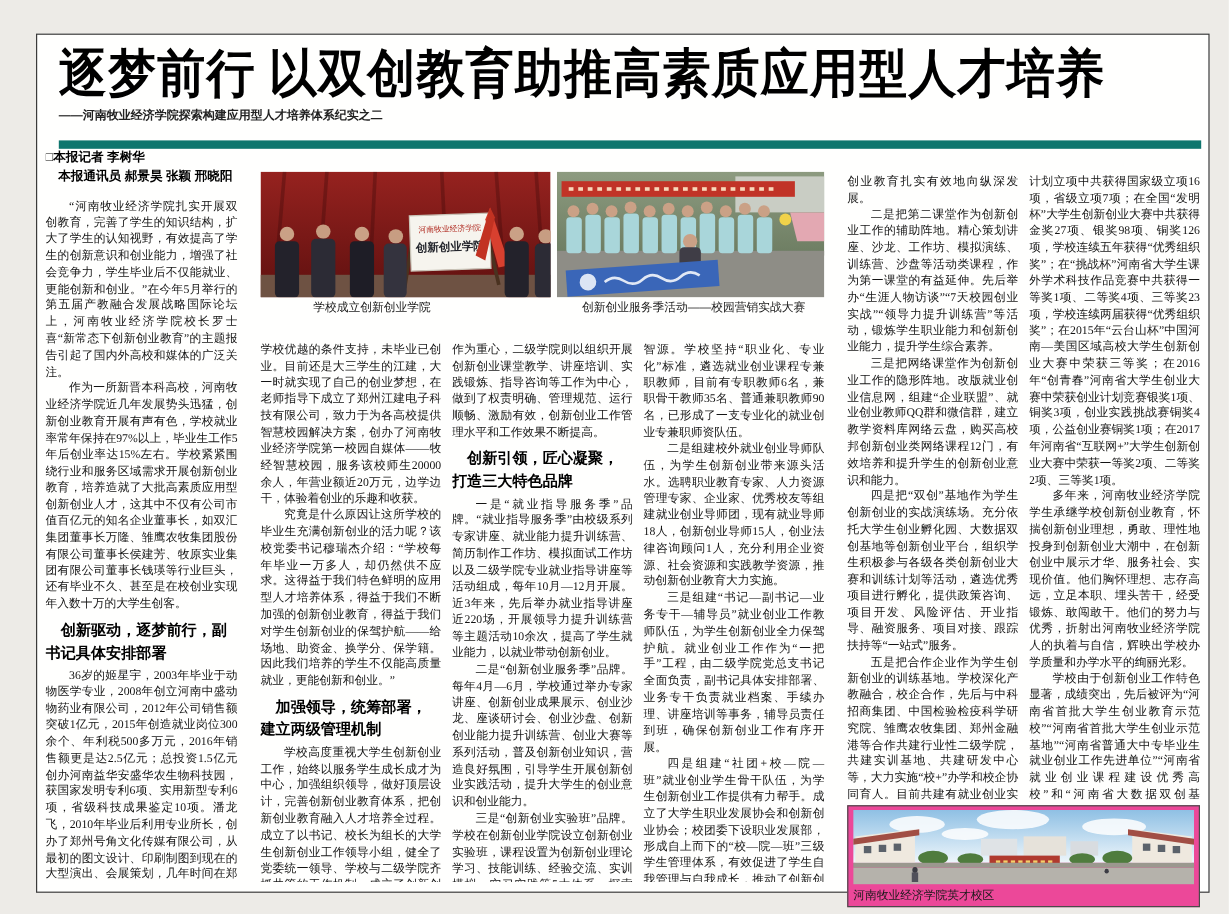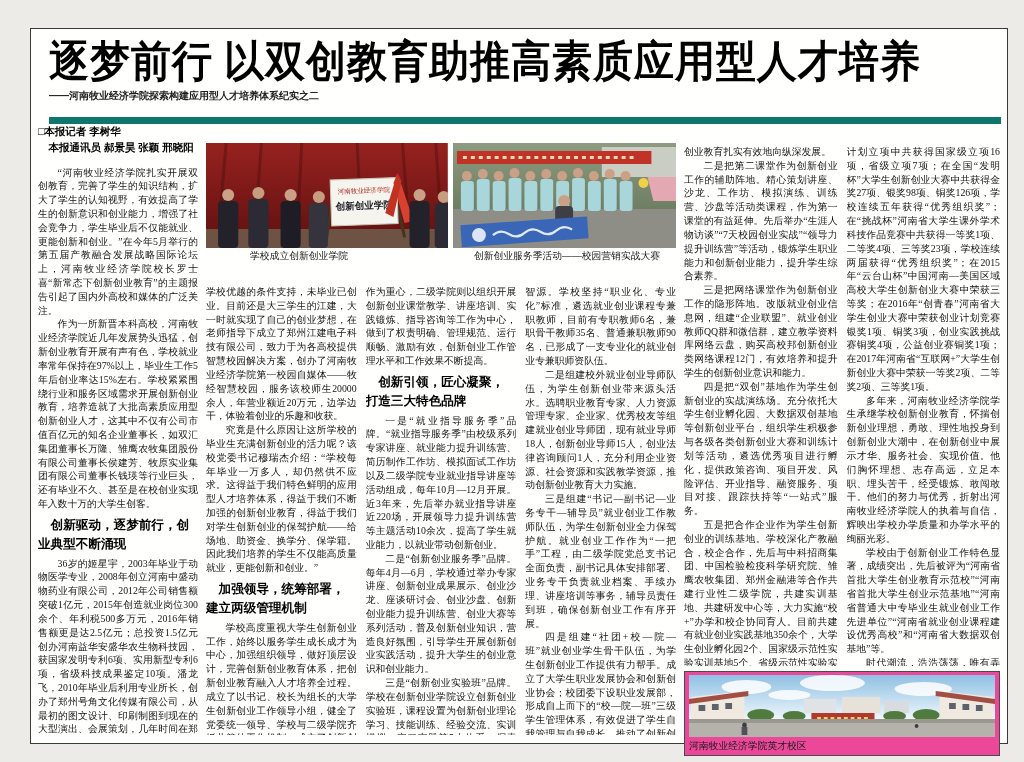--- a/index.html
+++ b/index.html
@@ -6,21 +6,21 @@
   body{width:1024px;height:762px;background:#edebe7;position:relative;overflow:hidden;
        font-family:"Liberation Serif",serif;color:#111;}
   .sheet{position:absolute;left:30px;top:28px;width:978px;height:716px;background:#fffffe;
          border:1px solid #3a3a3a;box-sizing:border-box;}
   .header{position:absolute;left:18px;right:6px;top:8px;height:80px;
           border-bottom:7px solid #0f766e;}
   .headline{font-size:40px;font-weight:900;line-height:1.15;letter-spacing:1px;color:#000;
             white-space:nowrap;transform:scaleY(1.08);transform-origin:top center;}
   .subtitle{font-size:10px;font-weight:bold;margin-top:6px;color:#222;
             font-family:"Liberation Sans",sans-serif;}
-  .content{position:absolute;left:7px;right:7px;top:92px;bottom:8px;display:flex;gap:8px;}
+  .content{position:absolute;left:7px;right:7px;top:92px;bottom:8px;display:flex;gap:19px;}
   .col{overflow:hidden;}
   .col p{margin:0;font-size:9.8px;line-height:1.41;text-align:justify;text-indent:2em;color:#141414;}
   .col p.cont{text-indent:0;}
   .col .sec-h{font-size:12.6px;font-weight:bold;line-height:1.5;margin:5px 0 3px;text-indent:1em;
               color:#000;font-family:"Liberation Sans",sans-serif;text-align:left;}
   .col1{width:160px;flex:none;display:flex;flex-direction:column;}
   .byline{font-size:10.5px;font-weight:bold;line-height:1.55;margin:2px 0 10px;
           font-family:"Liberation Sans",sans-serif;color:#000;}
   .byline .l2{padding-left:1em;}
   .midgroup{width:470px;flex:none;display:flex;flex-direction:column;}
@@ -54,21 +54,21 @@
 
   <div class="content">
 
     <div class="col col1">
       <div class="byline">
         <div>□本报记者 李树华</div>
         <div class="l2">本报通讯员 郝景昊 张颖 邢晓阳</div>
       </div>
       <p>“河南牧业经济学院扎实开展双创教育，完善了学生的知识结构，扩大了学生的认知视野，有效提高了学生的创新意识和创业能力，增强了社会竞争力，学生毕业后不仅能就业、更能创新和创业。”在今年5月举行的第五届产教融合发展战略国际论坛上，河南牧业经济学院校长罗士喜“新常态下创新创业教育”的主题报告引起了国内外高校和媒体的广泛关注。</p>
       <p>作为一所新晋本科高校，河南牧业经济学院近几年发展势头迅猛，创新创业教育开展有声有色，学校就业率常年保持在97%以上，毕业生工作5年后创业率达15%左右。学校紧紧围绕行业和服务区域需求开展创新创业教育，培养造就了大批高素质应用型创新创业人才，这其中不仅有公司市值百亿元的知名企业董事长，如双汇集团董事长万隆、雏鹰农牧集团股份有限公司董事长侯建芳、牧原实业集团有限公司董事长钱瑛等行业巨头，还有毕业不久、甚至是在校创业实现年入数十万的大学生创客。</p>
-      <p class="sec-h">创新驱动，逐梦前行，创业典型不断涌现</p>
+      <p class="sec-h">创新驱动，逐梦前行，副书记具体安排部署</p>
       <p>36岁的姬星宇，2003年毕业于动物医学专业，2008年创立河南中盛动物药业有限公司，2012年公司销售额突破1亿元，2015年创造就业岗位300余个、年利税500多万元，2016年销售额更是达2.5亿元；总投资1.5亿元创办河南益华安盛华农生物科技园，获国家发明专利6项、实用新型专利6项，省级科技成果鉴定10项。潘龙飞，2010年毕业后利用专业所长，创办了郑州号角文化传媒有限公司，从最初的图文设计、印刷制图到现在的大型演出、会展策划，几年时间在郑州拥有5家店面，先后吸纳学生就业百余人。2015届毕业生陈东，先后创办郑州淘千岁电子商务有限公司、郑州二月花开贸易有限公司，同时运营10家网店，公司旗下拥有具备自主知识产权的快时尚箱包品牌ALIHUAKAI，年收入200余万元。</p>
 
     </div>
 
     <div class="midgroup">
       <div class="photo-row">
 
         <div class="ph ph-left">
           <svg width="100%" height="105" viewBox="0 0 240 105" preserveAspectRatio="none">
             <defs>

